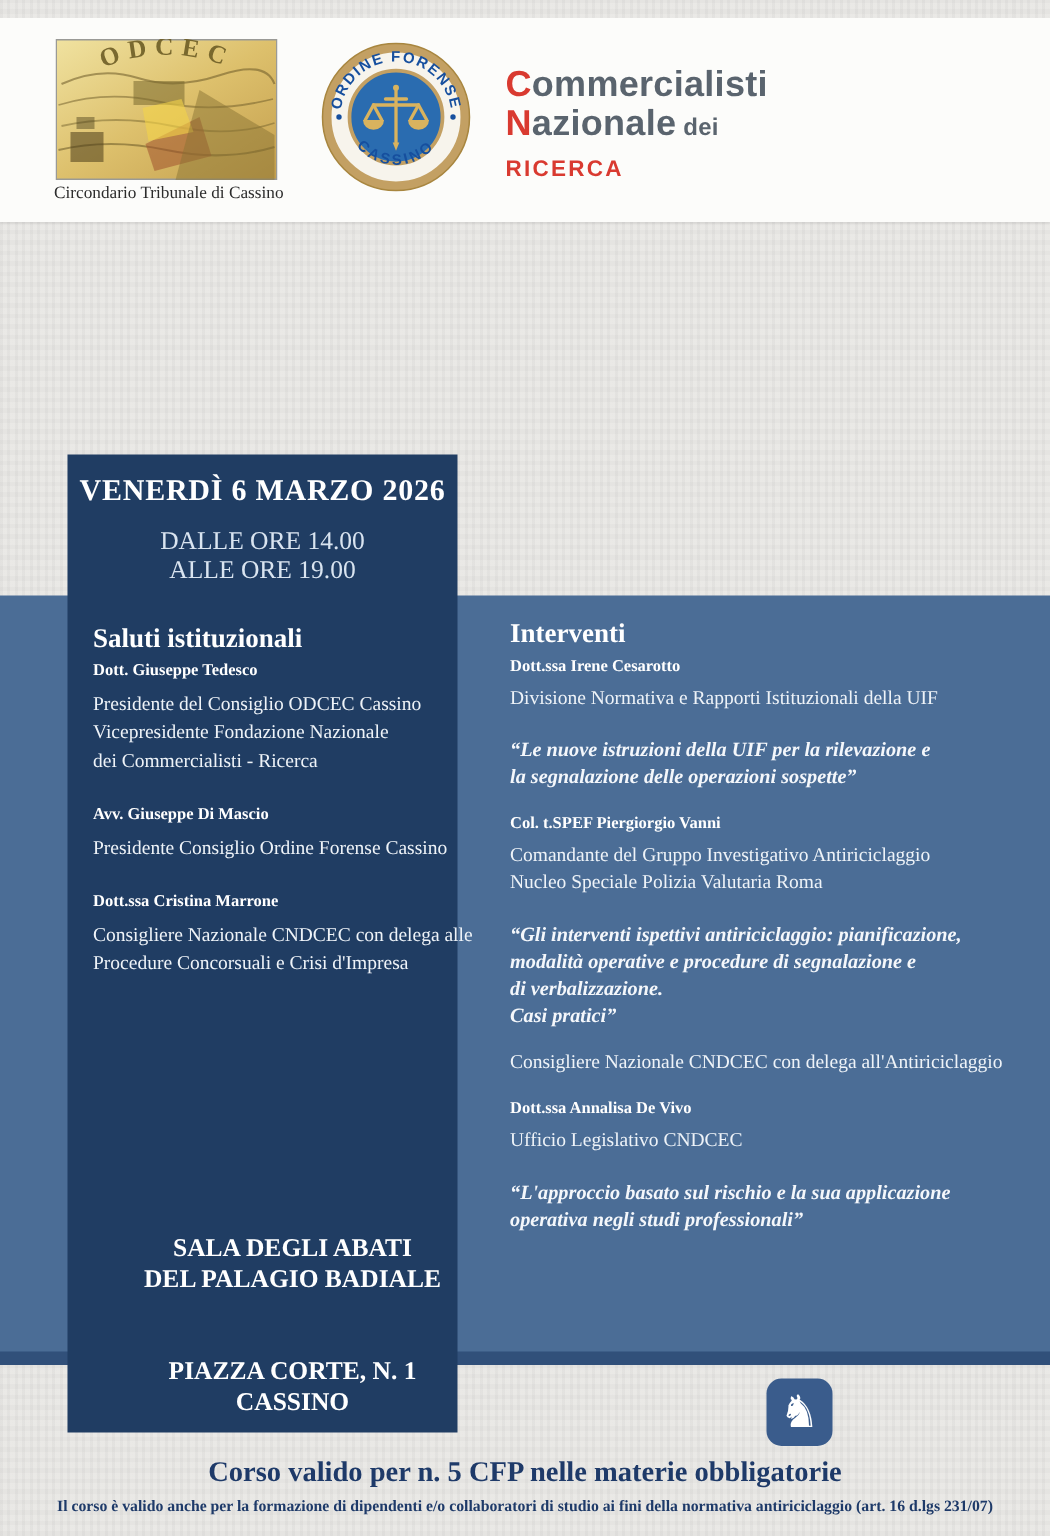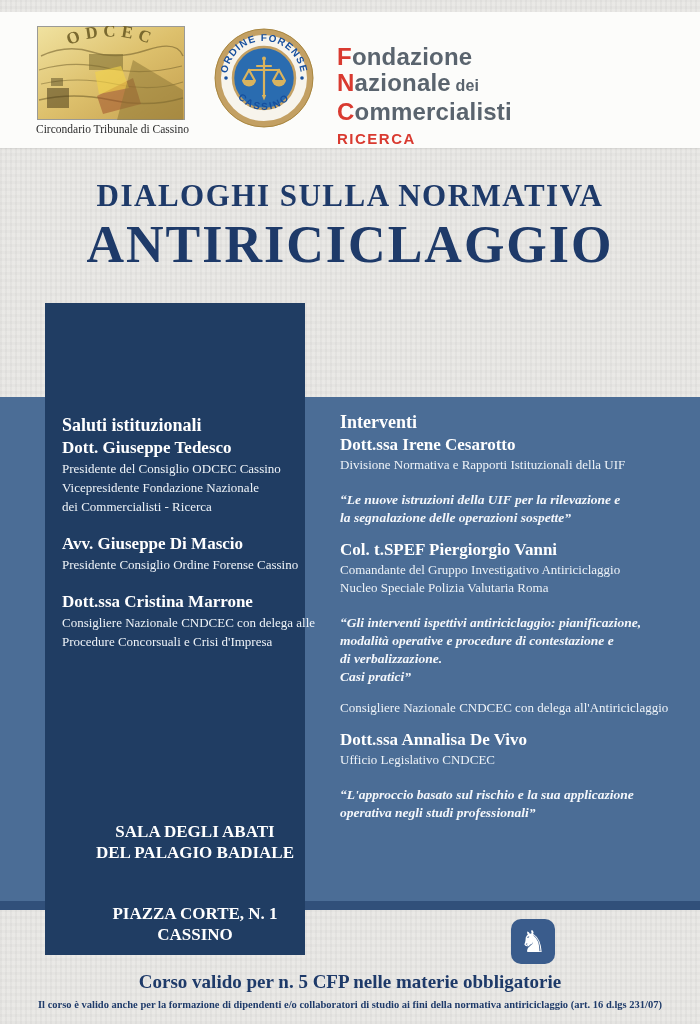--- a/index.html
+++ b/index.html
@@ -43,21 +43,21 @@
     background:#203d63;
   }
   
   .date-block{position:absolute;left:0;top:13px;width:260px;text-align:center;color:#ffffff;}
   .date-title{font-weight:bold;font-size:20px;letter-spacing:0.5px;}
   .date-times{font-size:17px;color:#d9e4f0;line-height:19px;margin-top:12px;}
   
   .left-content{position:absolute;left:17px;top:112px;width:240px;color:#eef3f8;}
   .col-heading{font-weight:bold;font-size:18px;color:#ffffff;}
   .spk{margin-top:12px;}
-  .spk-name{font-weight:bold;font-size:17px;color:#ffffff;line-height:19px;}
+  .spk-name{font-weight:bold;font-size:11px;color:#ffffff;line-height:19px;}
   .spk-role{font-size:13px;line-height:19px;white-space:pre;margin-top:2px;}
   .spk-quote{font-weight:bold;font-style:italic;font-size:13.5px;line-height:18px;white-space:pre;margin-top:17px;color:#f4f7fb;}
   
   .venue{position:absolute;left:0;top:497px;width:300px;text-align:center;color:#ffffff;
     font-weight:bold;font-size:17px;line-height:21px;white-space:pre-line;}
   .venue-part2{margin-top:19px;}
   
   .right-content{position:absolute;left:340px;top:412px;width:352px;color:#eef3f8;}
   .right-content .spk{margin-top:10px;}
   .right-content .spk-role{line-height:18px;}
@@ -135,36 +135,38 @@
         <line x1="67" y1="44" x2="61.5" y2="54"></line>
         <line x1="67" y1="44" x2="72.5" y2="54"></line>
       </g>
       <circle cx="52" cy="32.5" r="2" fill="#d9b35e"></circle>
       <polygon points="49.8,69 54.2,69 52,74.5" fill="#d9b35e"></polygon>
       <path d="M30 54 A 7 6.5 0 0 0 44 54 Z" fill="#d9b35e"></path>
       <path d="M60 54 A 7 6.5 0 0 0 74 54 Z" fill="#d9b35e"></path>
     </svg>
 
     <div class="fnc">
-      <div class="fnc-line"><span class="fnc-initial">F</span><span>ondazione</span></div>
+      <div class="fnc-line"><span class="fnc-initial">C</span><span>ommercialisti</span></div>
       <div class="fnc-line"><span class="fnc-initial">N</span><span>azionale</span><span class="fnc-small"> dei</span></div>
-      <div class="fnc-line"><span class="fnc-initial">C</span><span>ommercialisti</span></div>
       <div class="fnc-ricerca">RICERCA</div>
     </div>
   </div>
 
-  <div class="title-block">
-    <div class="title-line1">DIALOGHI SULLA NORMATIVA</div>
-    <div class="title-line2">ANTIRICICLAGGIO</div>
-  </div>
 
   <div class="steel-panel"></div>
 
   <div class="dark-column">
 
+    <div class="date-block">
+      <div class="date-title">VENERDÌ 6 MARZO 2026</div>
+      <div class="date-times">
+        <div>DALLE ORE 14.00</div>
+        <div>ALLE ORE 19.00</div>
+      </div>
+    </div>
 
     <div class="left-content">
       <div class="col-heading">Saluti istituzionali</div>
 
       <div class="spk" style="margin-top:2px;">
         <div class="spk-name">Dott. Giuseppe Tedesco</div>
         <div class="spk-role">Presidente del Consiglio ODCEC Cassino
 Vicepresidente Fondazione Nazionale
 dei Commercialisti - Ricerca</div>
       </div>
@@ -195,21 +197,21 @@
       <div class="spk-role">Divisione Normativa e Rapporti Istituzionali della UIF</div>
       <div class="spk-quote">“Le nuove istruzioni della UIF per la rilevazione e
 la segnalazione delle operazioni sospette”</div>
     </div>
 
     <div class="spk" style="margin-top:13px;">
       <div class="spk-name">Col. t.SPEF Piergiorgio Vanni</div>
       <div class="spk-role">Comandante del Gruppo Investigativo Antiriciclaggio
 Nucleo Speciale Polizia Valutaria Roma</div>
       <div class="spk-quote">“Gli interventi ispettivi antiriciclaggio: pianificazione,
-modalità operative e procedure di contestazione e
+modalità operative e procedure di segnalazione e
 di verbalizzazione.
 Casi pratici”</div>
     </div>
 
 
     <div class="spk" style="margin-top:13px;">
       <div class="spk-role">Consigliere Nazionale CNDCEC con delega all'Antiriciclaggio</div>
     </div>
 
     <div class="spk" style="margin-top:13px;">

